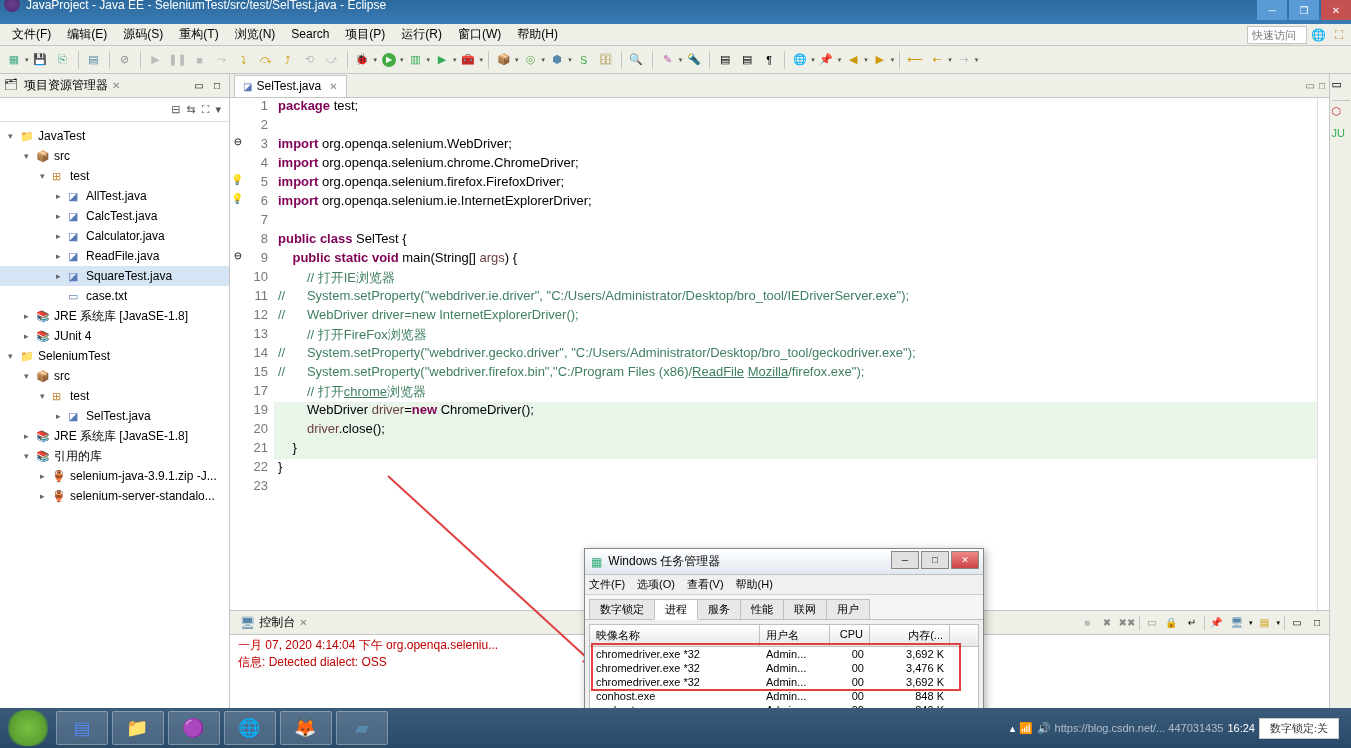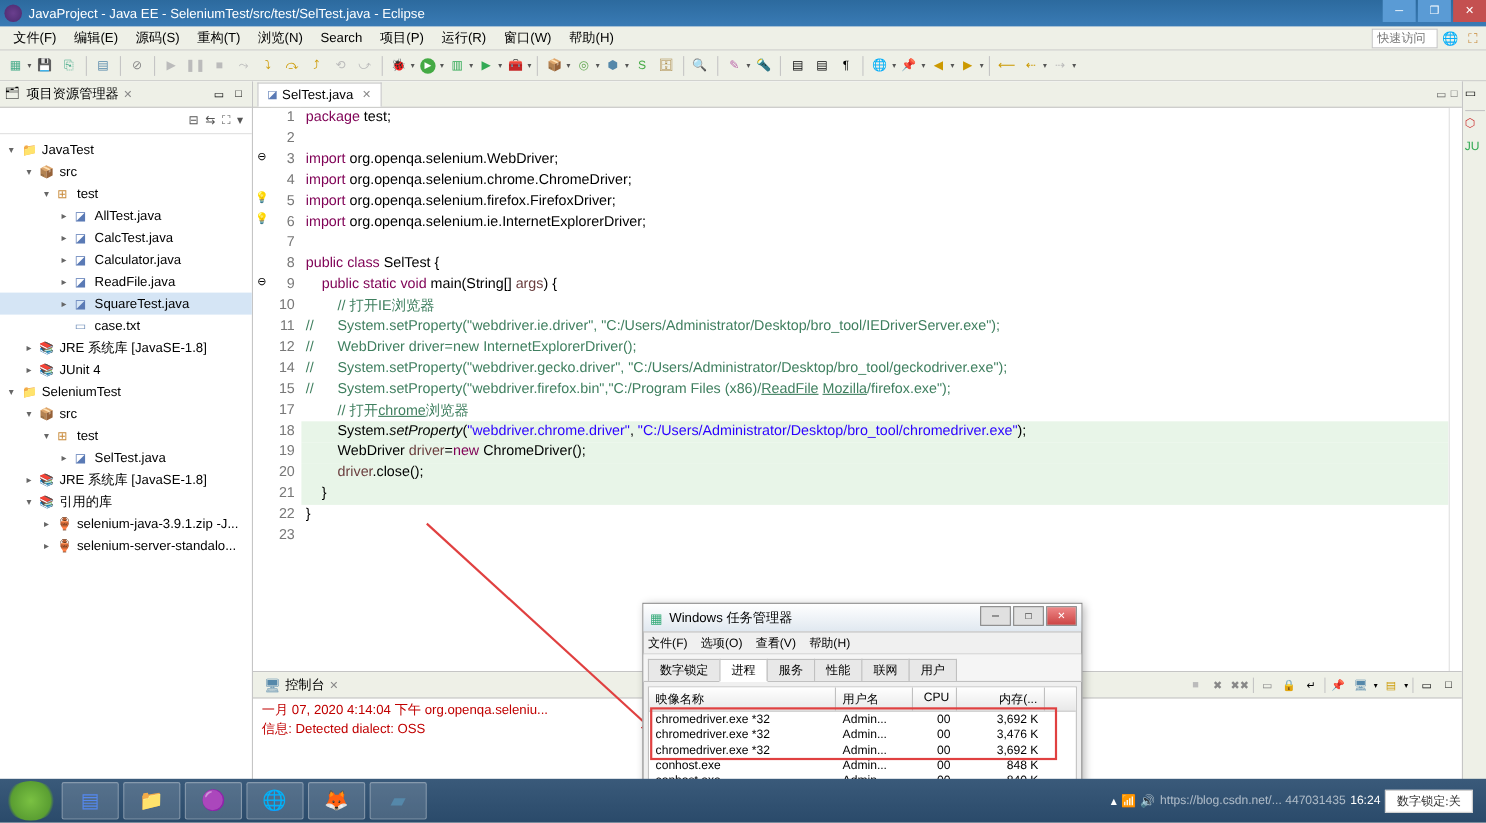--- a/index.html
+++ b/index.html
@@ -1,19 +1,19 @@
 <!DOCTYPE html>
 <html><head>
 <meta charset="utf-8">
 <style>
 * { box-sizing: border-box; margin: 0; padding: 0; font-family: "Microsoft YaHei", "Segoe UI", sans-serif; }
 body { background: #f0f0f0; width: 1351px; height: 748px; overflow: hidden; font-size: 12px; position: relative; }
 
 
-.titlebar { background: linear-gradient(#2c6a9e, #3a7bb5); height: 24px; display: flex; align-items: center; padding: 12px 4px; color: #fff; position: relative; }
+.titlebar { background: linear-gradient(#2c6a9e, #3a7bb5); height: 24px; display: flex; align-items: flex-end; padding: 12px 4px; color: #fff; position: relative; }
 .titlebar .logo { width: 16px; height: 16px; background: radial-gradient(#6a3f8e, #4a2a6e); border-radius: 50%; margin-right: 6px; }
 .titlebar .win-controls { position: absolute; right: 0; top: 0; display: flex; }
 .titlebar .win-btn { width: 30px; height: 20px; background: #5a9bd5; margin-left: 2px; display: flex; align-items: center; justify-content: center; color: #fff; font-size: 10px; }
 .titlebar .win-btn.close { background: #c45050; }
 
 
 .menubar { background: #eef0e7; height: 22px; display: flex; align-items: center; padding: 0 4px; border-bottom: 1px solid #c5c5c5; }
 .menubar .menu-item { padding: 2px 8px; cursor: pointer; }
 .menubar .quick-access { margin-left: auto; display: flex; align-items: center; gap: 4px; }
 .menubar .quick-input { width: 60px; height: 18px; border: 1px solid #c5c5c5; padding: 0 4px; font-size: 11px; }
@@ -51,21 +51,21 @@
 .editor-tab .tab-close { font-size: 10px; color: #888; margin-left: 4px; }
 .editor-tab-controls { margin-left: auto; display: flex; gap: 4px; font-size: 10px; color: #666; }
 
 .code-container { flex: 1; display: flex; overflow: hidden; position: relative; }
 .code-body { flex: 1; overflow: auto; }
 .code-line { display: flex; height: 19px; font-family: Consolas, "Courier New", monospace; font-size: 13px; }
 .line-marker { width: 16px; text-align: center; font-size: 10px; }
 .line-num { width: 28px; text-align: right; padding-right: 6px; color: #787878; user-select: none; background: #fff; }
 .line-content { flex: 1; padding-left: 4px; white-space: pre; }
 .line-content.hl { background: #e8f5e8; }
-.kw { color: #7f0055; font-weight: normal; }
+.kw { color: #7f0055; font-weight: bold; }
 .str { color: #2a00ff; }
 .cmt { color: #3f7f5f; }
 .var { color: #6a3e3e; }
 .meth { font-style: italic; }
 
 
 .overview { width: 12px; background: #fff; border-left: 1px solid #e0e0e0; }
 
 
 .rightbar { width: 22px; background: #eef0e7; border-left: 1px solid #c5c5c5; display: flex; flex-direction: column; align-items: center; padding-top: 4px; gap: 4px; }
@@ -392,37 +392,37 @@
             <div class="line-num">11</div>
             <div class="line-content"><span class="cmt">//      System.setProperty("webdriver.ie.driver", "C:/Users/Administrator/Desktop/bro_tool/IEDriverServer.exe");</span></div>
           </div>
           <div class="code-line">
             <div class="line-marker"></div>
             <div class="line-num">12</div>
             <div class="line-content"><span class="cmt">//      WebDriver driver=new InternetExplorerDriver();</span></div>
           </div>
           <div class="code-line">
             <div class="line-marker"></div>
+            <div class="line-num">13</div>
+            <div class="line-content">        <span class="cmt">// 打开FireFox浏览器</span></div>
+          </div>
+          <div class="code-line">
+            <div class="line-marker"></div>
             <div class="line-num">14</div>
             <div class="line-content"><span class="cmt">//      System.setProperty("webdriver.gecko.driver", "C:/Users/Administrator/Desktop/bro_tool/geckodriver.exe");</span></div>
           </div>
           <div class="code-line">
             <div class="line-marker"></div>
             <div class="line-num">15</div>
             <div class="line-content"><span class="cmt">//      System.setProperty("webdriver.firefox.bin","C:/Program Files (x86)/<u>ReadFile</u> <u>Mozilla</u>/firefox.exe");</span></div>
           </div>
           <div class="code-line">
             <div class="line-marker"></div>
             <div class="line-num">17</div>
             <div class="line-content">        <span class="cmt">// 打开<u>chrome</u>浏览器</span></div>
-          </div>
-          <div class="code-line">
-            <div class="line-marker"></div>
-            <div class="line-num">18</div>
-            <div class="line-content hl">        System.<span class="meth">setProperty</span>(<span class="str">"webdriver.chrome.driver"</span>, <span class="str">"C:/Users/Administrator/Desktop/bro_tool/chromedriver.exe"</span>);</div>
           </div>
           <div class="code-line">
             <div class="line-marker"></div>
             <div class="line-num">19</div>
             <div class="line-content hl">        WebDriver <span class="var">driver</span>=<span class="kw">new</span> ChromeDriver();</div>
           </div>
           <div class="code-line">
             <div class="line-marker"></div>
             <div class="line-num">20</div>
             <div class="line-content hl">        <span class="var">driver</span>.close();</div>

